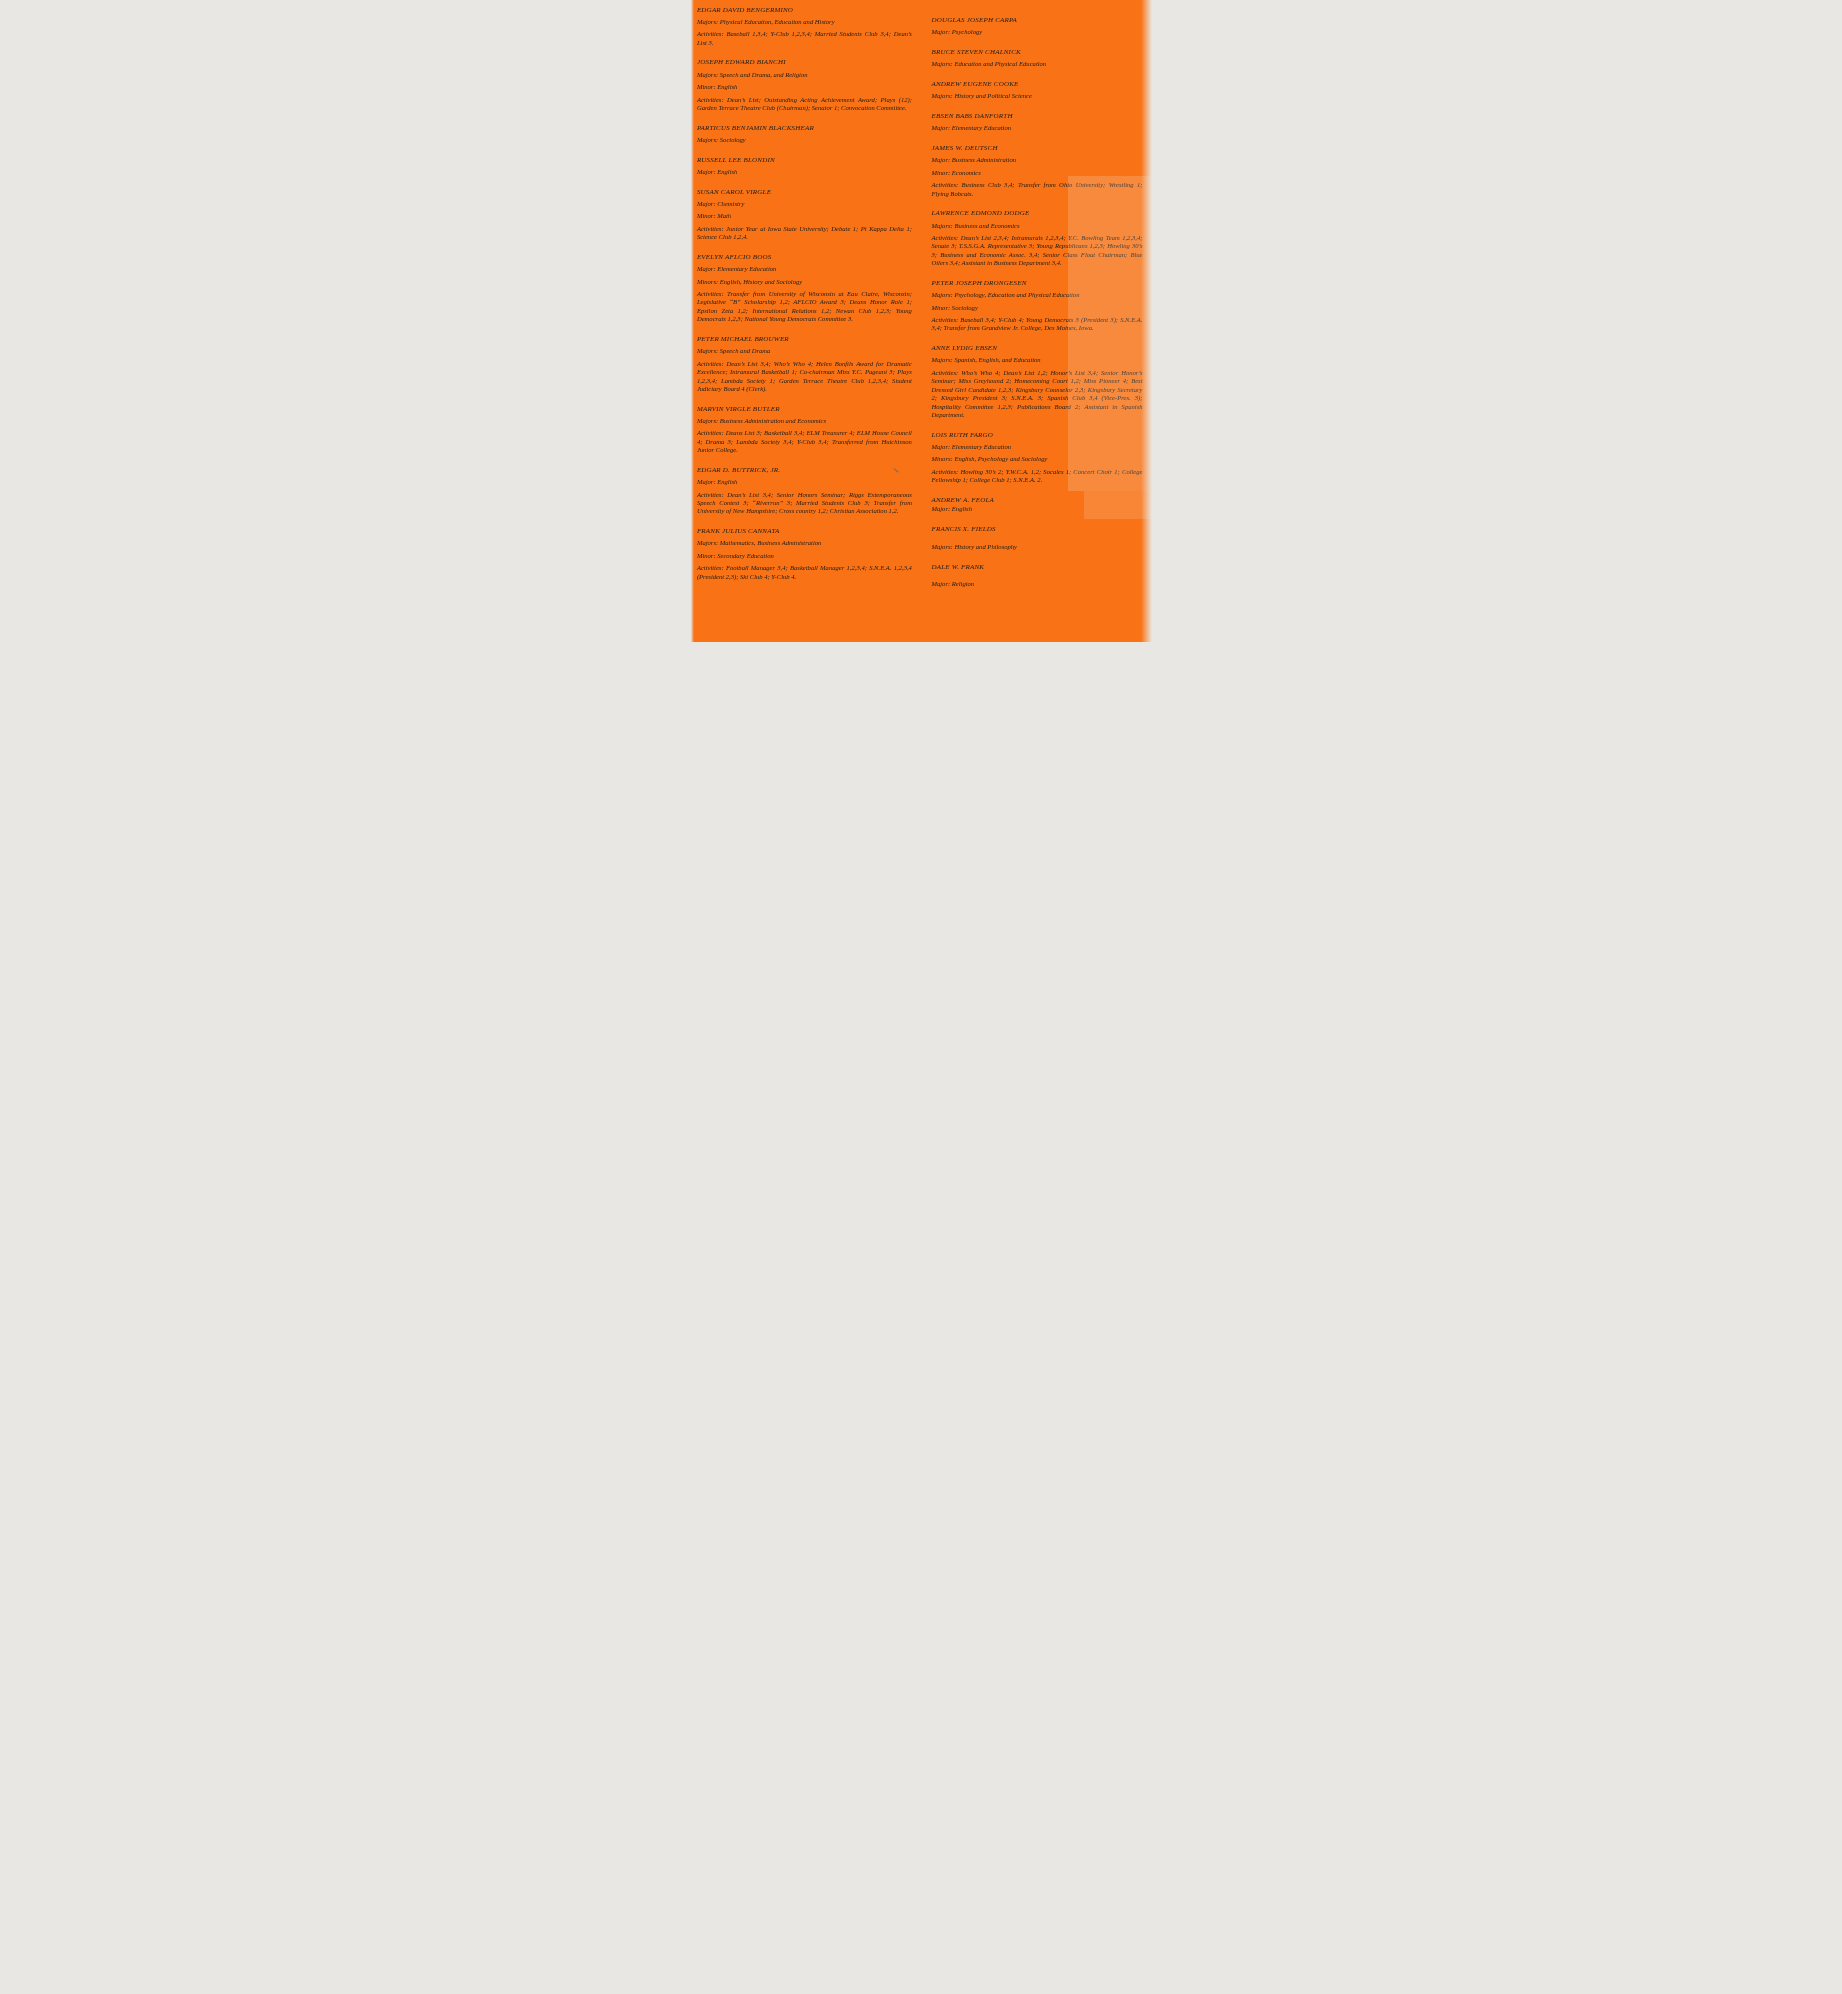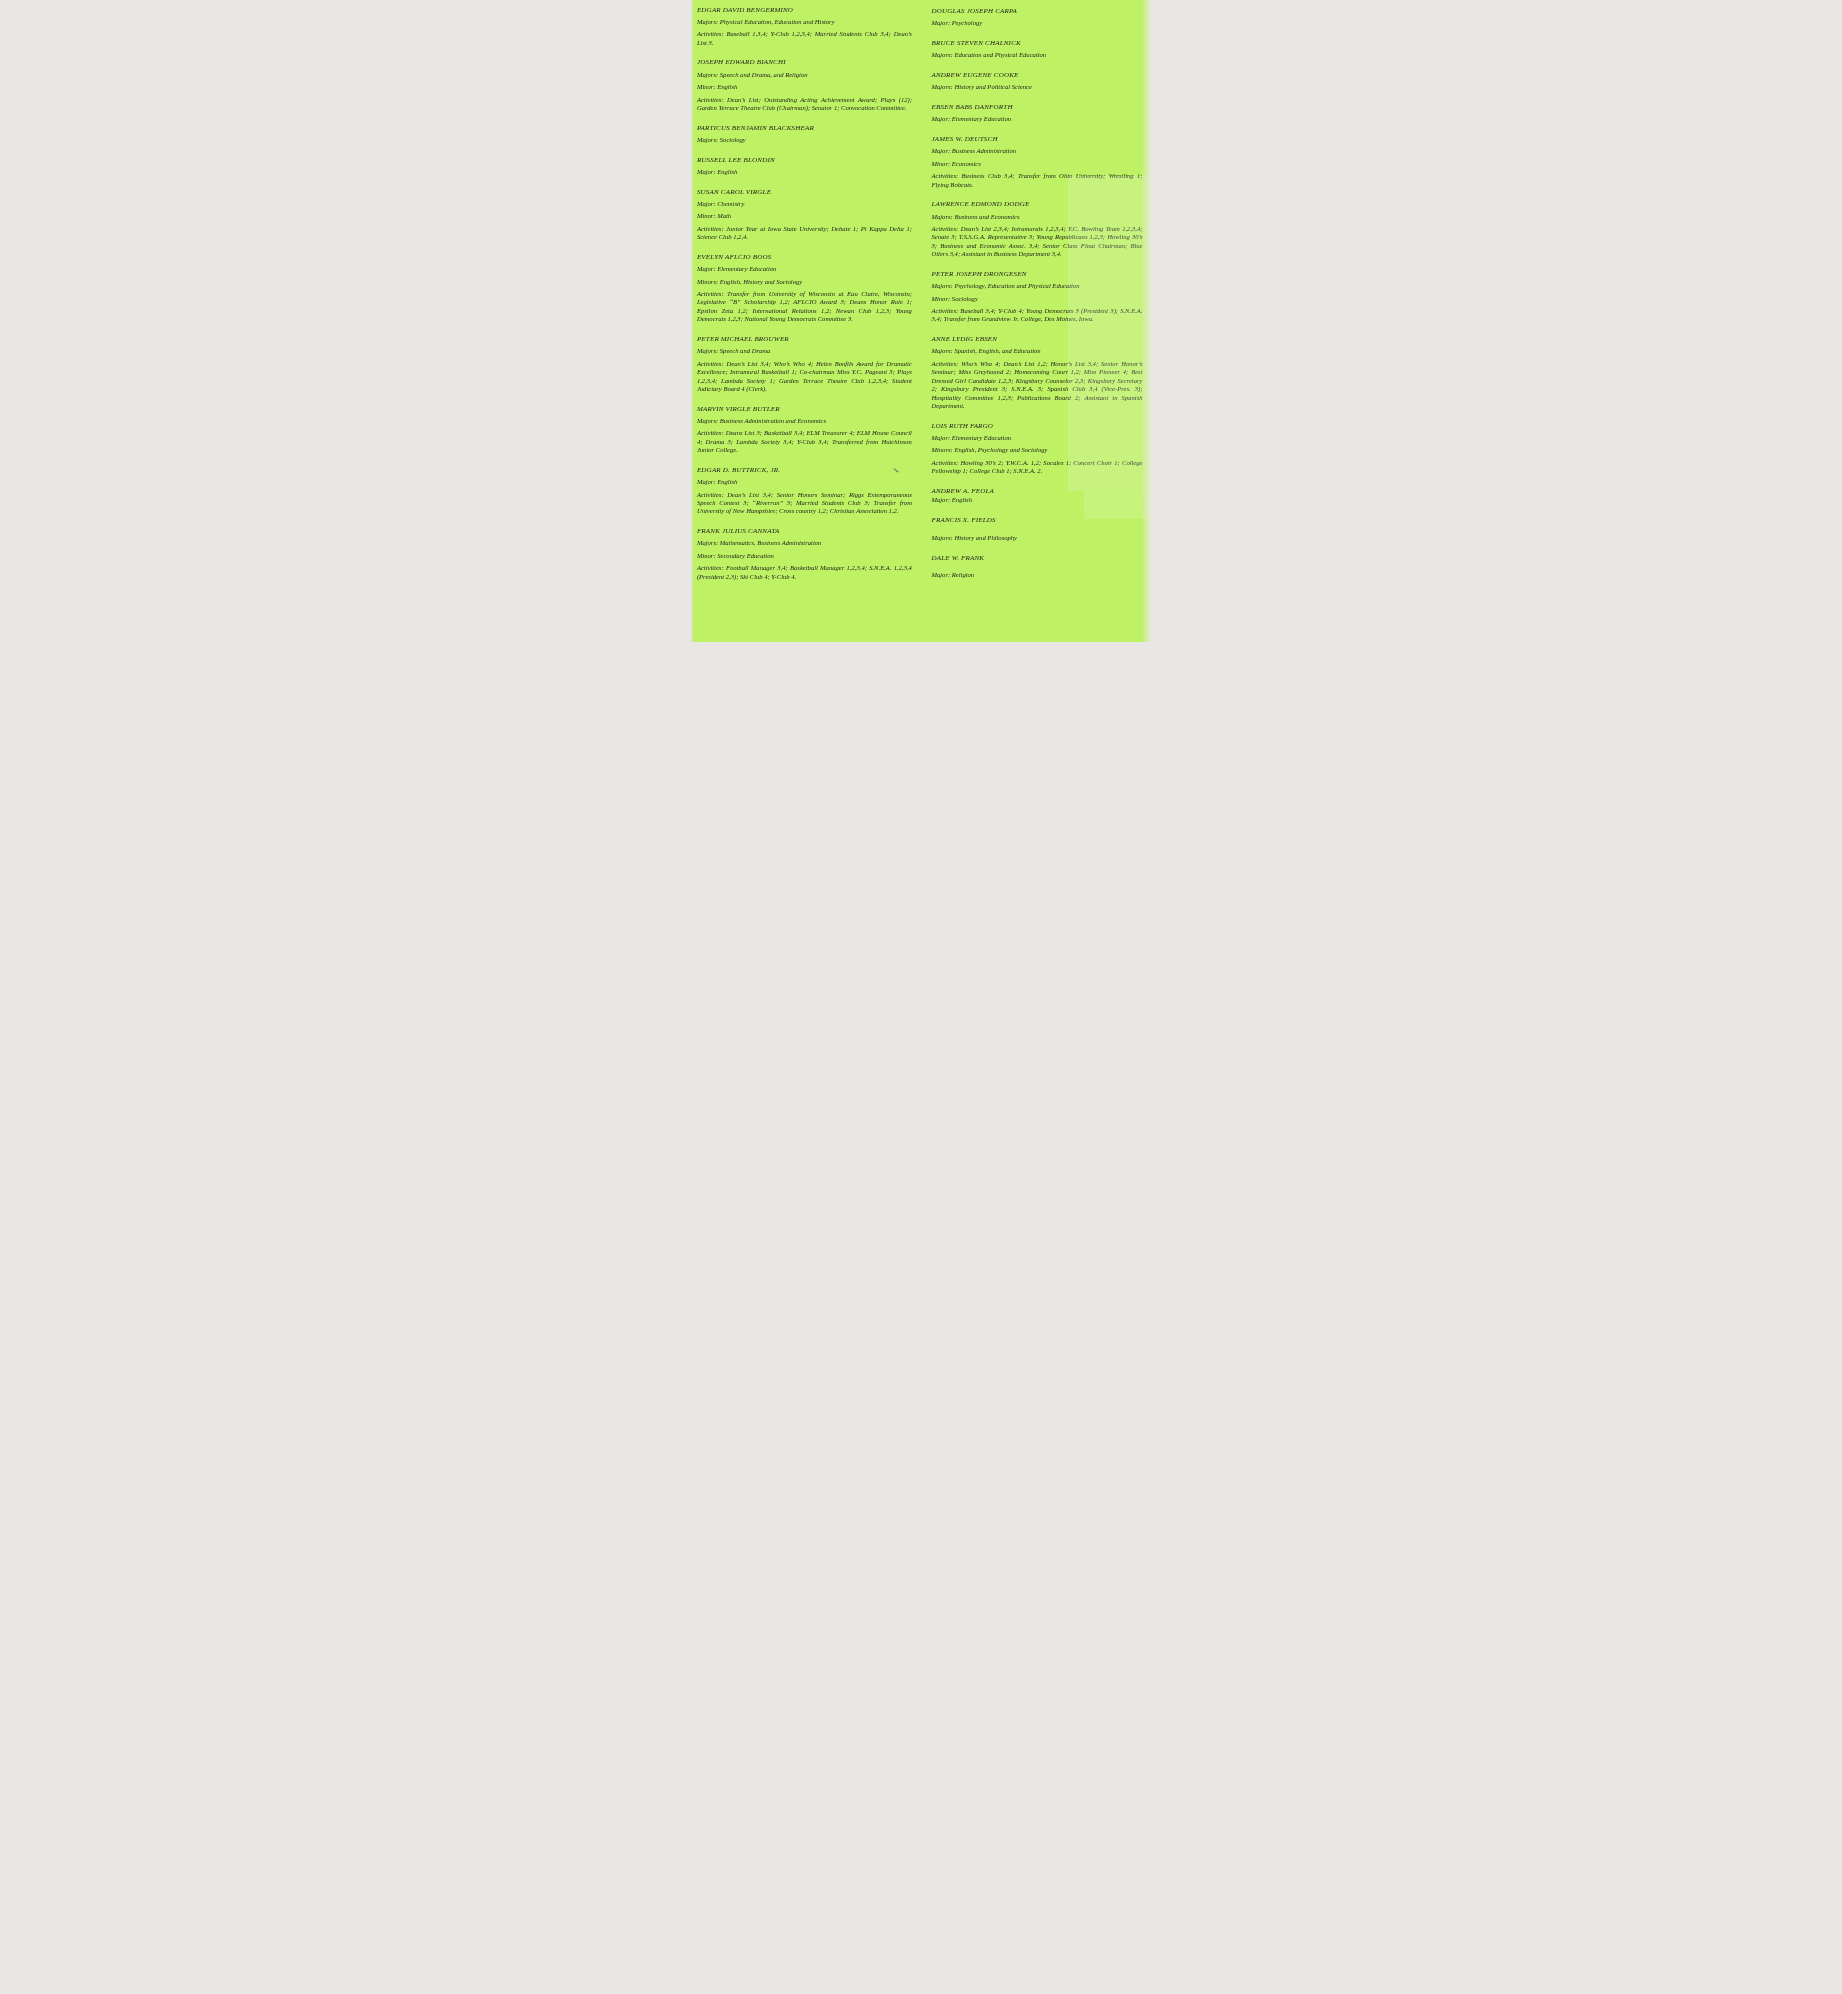--- a/index.html
+++ b/index.html
@@ -1,38 +1,38 @@
 <!DOCTYPE html>
 <html style="font-size:6.4px"><head>
 <meta charset="utf-8">
 <style>
   html,body{margin:0;padding:0;background:#e8e7e3;}
   .page{
     position:relative;
     width:461px;height:642px;
     margin:0 auto;
-    background:#bef264;
+    background:#f97316;
     font-family:"Liberation Serif","DejaVu Serif",serif;
     font-style:italic;
     color:#1c1c1c;
     overflow:hidden;
   }
   .page::before{ 
     content:"";position:absolute;left:0;top:0;bottom:0;width:3.2px;
     background:linear-gradient(90deg,#e3e1db,rgba(246,245,240,0));
     z-index:3;
   }
   .page::after{ 
     content:"";position:absolute;right:0;top:0;bottom:0;width:10.4px;
     background:linear-gradient(270deg,#e9e7e1,rgba(246,245,240,0));
     z-index:3;
   }
   .col{position:absolute;top:0;}
   .col-left{left:6.4px;width:215px;padding-top:5.6px;}
-  .col-right{left:241px;width:211px;padding-top:7px;}
+  .col-right{left:241px;width:211px;padding-top:16px;}
   .entry{margin:0 0 11.2px 0;}
   .name{
     margin:0;
     font-size:7px;
     font-weight:normal;
     letter-spacing:0.2px;
     line-height:8.4px;
     white-space:nowrap;
   }
   .line{

